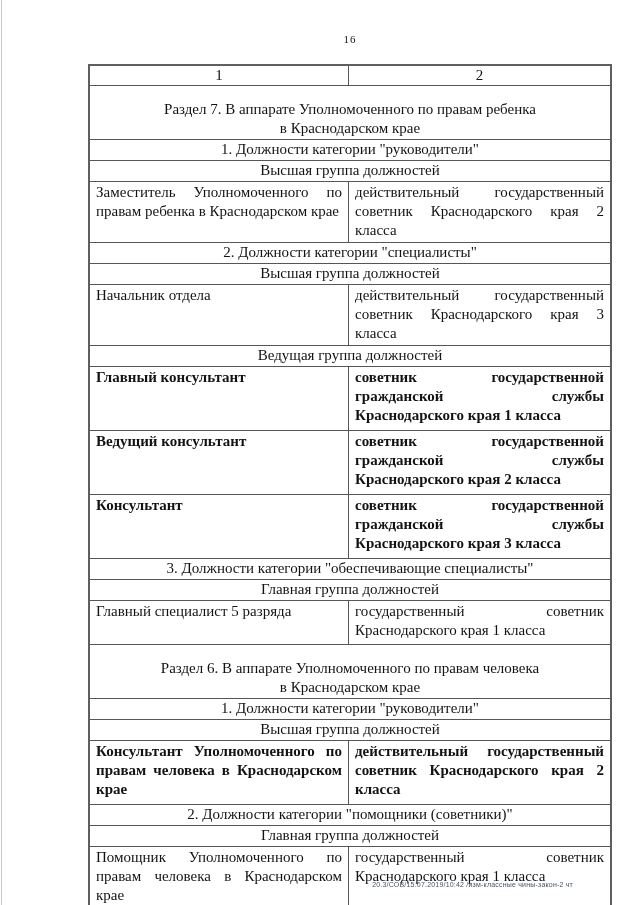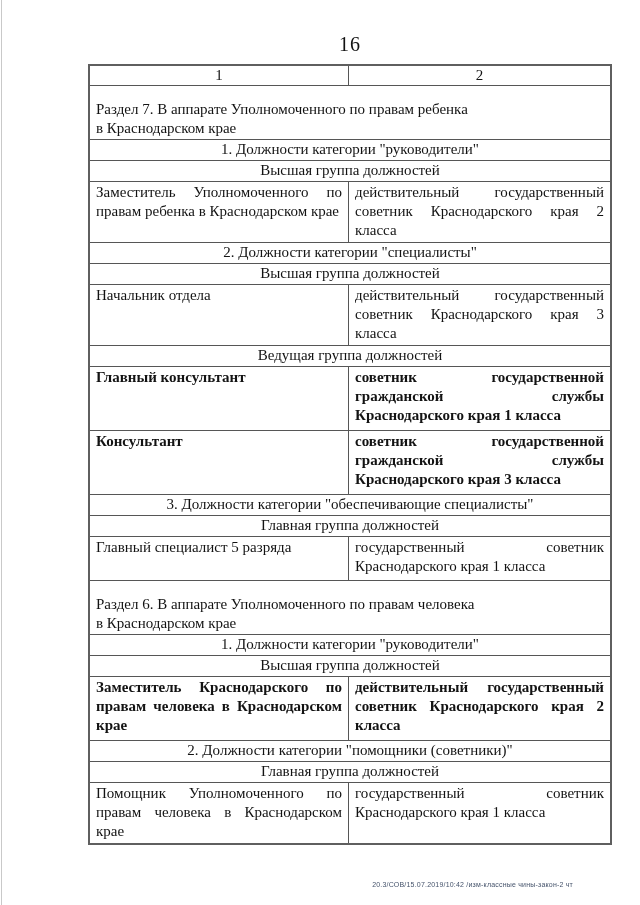--- a/index.html
+++ b/index.html
@@ -22,21 +22,21 @@
     width: 1px;
     height: 905px;
     background: #c9c9c9;
   }
   .page-number {
     position: absolute;
     top: 33px;
     left: 88px;
     width: 524px;
     text-align: center;
-    font-size: 20px;
+    font-size: 11px;
     letter-spacing: 1px;
   }
   table.doc-table {
     position: absolute;
     top: 64px;
     left: 88px;
     width: 524px;
     border-collapse: collapse;
     table-layout: fixed;
   }
@@ -64,20 +64,21 @@
   }
   .footnote-text {
     text-align: justify;
     text-indent: 40px;
   }
   .footnote-text sup {
     font-size: 10px;
     line-height: 0;
   }
   tr.row-section td {
+    text-align: center;
     padding-top: 14px;
     padding-bottom: 1px;
   }
   tr.row-heading td {
     text-align: center;
     padding-top: 0;
     padding-bottom: 1px;
   }
   tr.row-position td {
     height: 40px;
@@ -141,20 +142,24 @@
     </tr>
 
     <tr class="row-heading">
       <td colspan="2">Ведущая группа должностей</td>
     </tr>
     <tr class="row-position-tall">
       <td class="col-left t-justify">Главный консультант</td>
       <td class="t-justify">советник государственной гражданской службы Краснодарского края 1 класса</td>
     </tr>
     <tr class="row-position-tall">
+      <td class="col-left t-justify">Ведущий консультант</td>
+      <td class="t-justify">советник государственной гражданской службы Краснодарского края 2 класса</td>
+    </tr>
+    <tr class="row-position-tall">
       <td class="col-left t-justify">Консультант</td>
       <td class="t-justify">советник государственной гражданской службы Краснодарского края 3 класса</td>
     </tr>
 
     <tr class="row-heading">
       <td colspan="2">3. Должности категории "обеспечивающие специалисты"</td>
     </tr>
     <tr class="row-heading">
       <td colspan="2">Главная группа должностей</td>
     </tr>
@@ -170,21 +175,21 @@
       </td>
     </tr>
 
     <tr class="row-heading">
       <td colspan="2">1. Должности категории "руководители"</td>
     </tr>
     <tr class="row-heading">
       <td colspan="2">Высшая группа должностей</td>
     </tr>
     <tr class="row-position-tall">
-      <td class="col-left t-justify">Заместитель Краснодарского по правам человека в Краснодарском крае</td>
+      <td class="col-left t-justify">Консультант Уполномоченного по правам человека в Краснодарском крае</td>
       <td class="t-justify">действительный государственный советник Краснодарского края 2 класса</td>
     </tr>
 
     <tr class="row-heading">
       <td colspan="2">2. Должности категории "помощники (советники)"</td>
     </tr>
     <tr class="row-heading">
       <td colspan="2">Главная группа должностей</td>
     </tr>
     <tr class="row-position">

